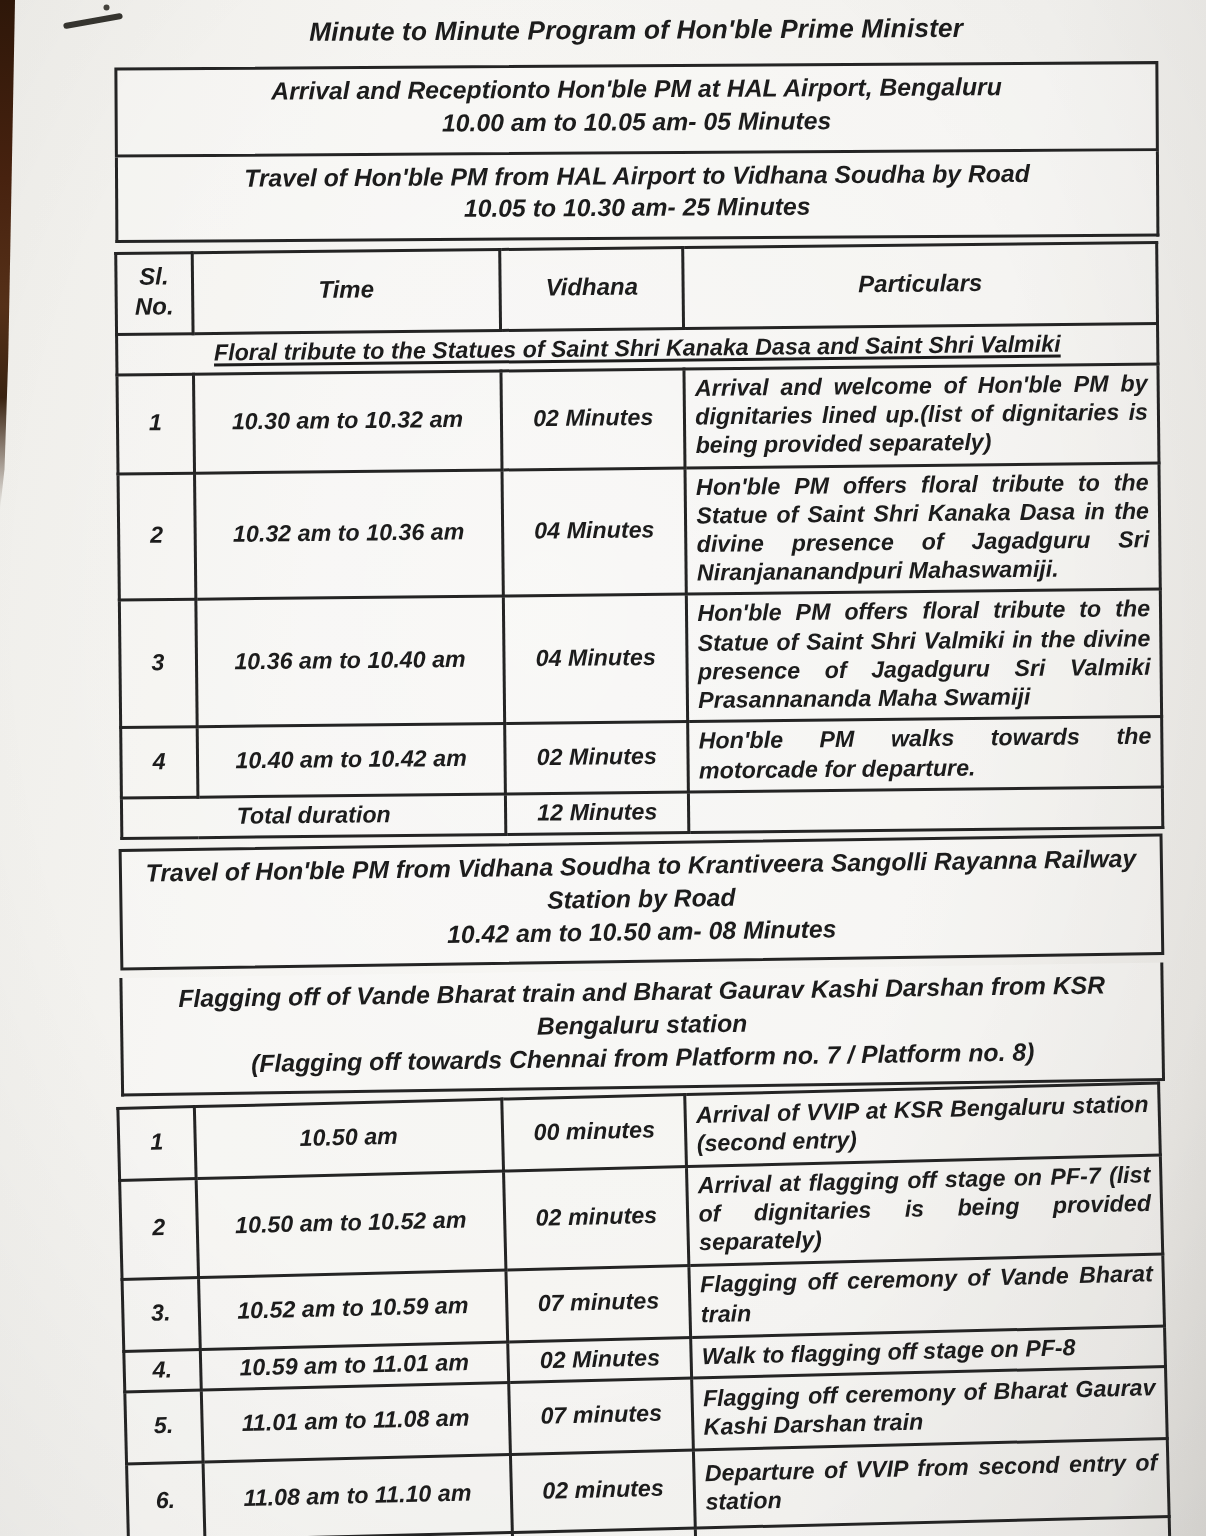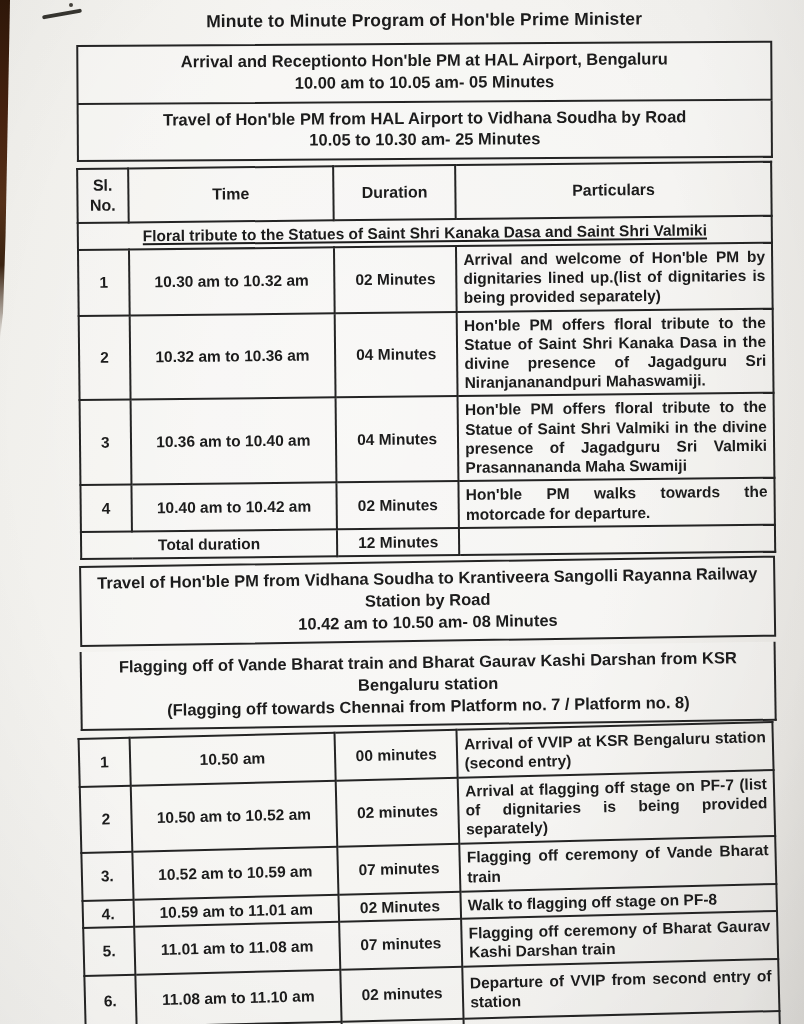--- a/index.html
+++ b/index.html
@@ -14,20 +14,21 @@
     background: #d8d6d2;
     font-family: "Liberation Sans", sans-serif;
     font-weight: 700;
     color: #1c1c1c;
     -webkit-font-smoothing: antialiased;
   }
   .page {
     position: absolute;
     inset: 0;
     background: linear-gradient(100deg, #efeeea 0%, #f5f4f1 28%, #f3f2ef 72%, #e9e7e3 93%, #dddbd7 100%);
+    font-style: italic;
   }
   .scan-vignette {
     position: absolute;
     inset: 0;
     background: radial-gradient(ellipse at 45% 40%, rgba(255,255,255,0.35) 0%, rgba(0,0,0,0) 55%, rgba(0,0,0,0.05) 100%);
     pointer-events: none;
   }
   .edge-strip {
     position: absolute;
     left: 0;
@@ -150,21 +151,21 @@
       <colgroup>
         <col class="col-sl">
           <col class="col-time">
           <col class="col-dur">
           <col class="col-part">
       </colgroup>
       <tbody>
           <tr>
         <th>Sl. No.</th>
         <th>Time</th>
-        <th>Duration</th>
+        <th>Vidhana</th>
         <th>Particulars</th>
       </tr>
       <tr>
         <td class="section-banner" colspan="4">
           <span class="u">Floral tribute to the Statues of Saint Shri Kanaka Dasa and Saint Shri Valmiki</span>
         </td>
       </tr>
       <tr>
         <td class="c">1</td>
         <td class="c">10.30 am to 10.32 am</td>

